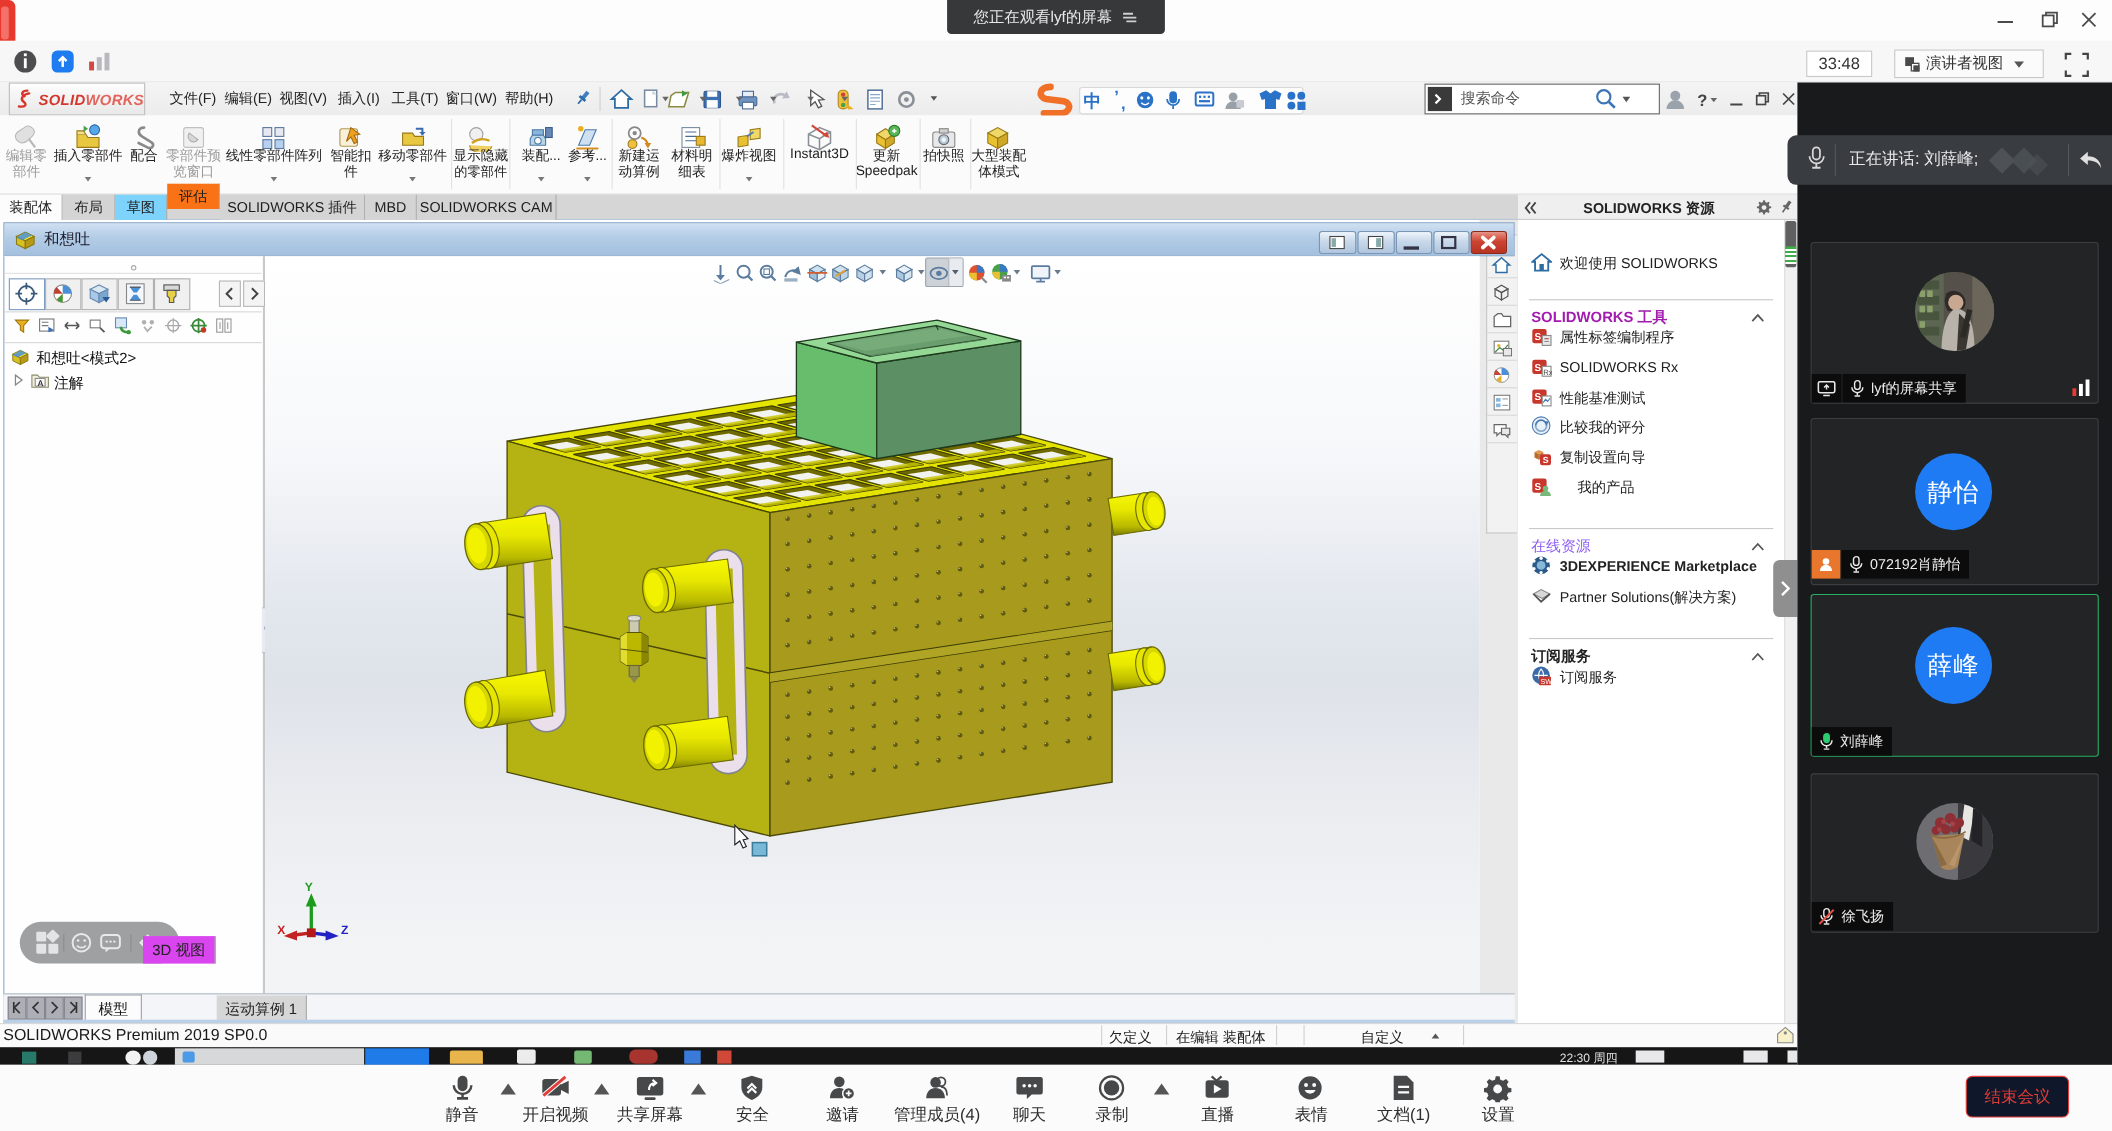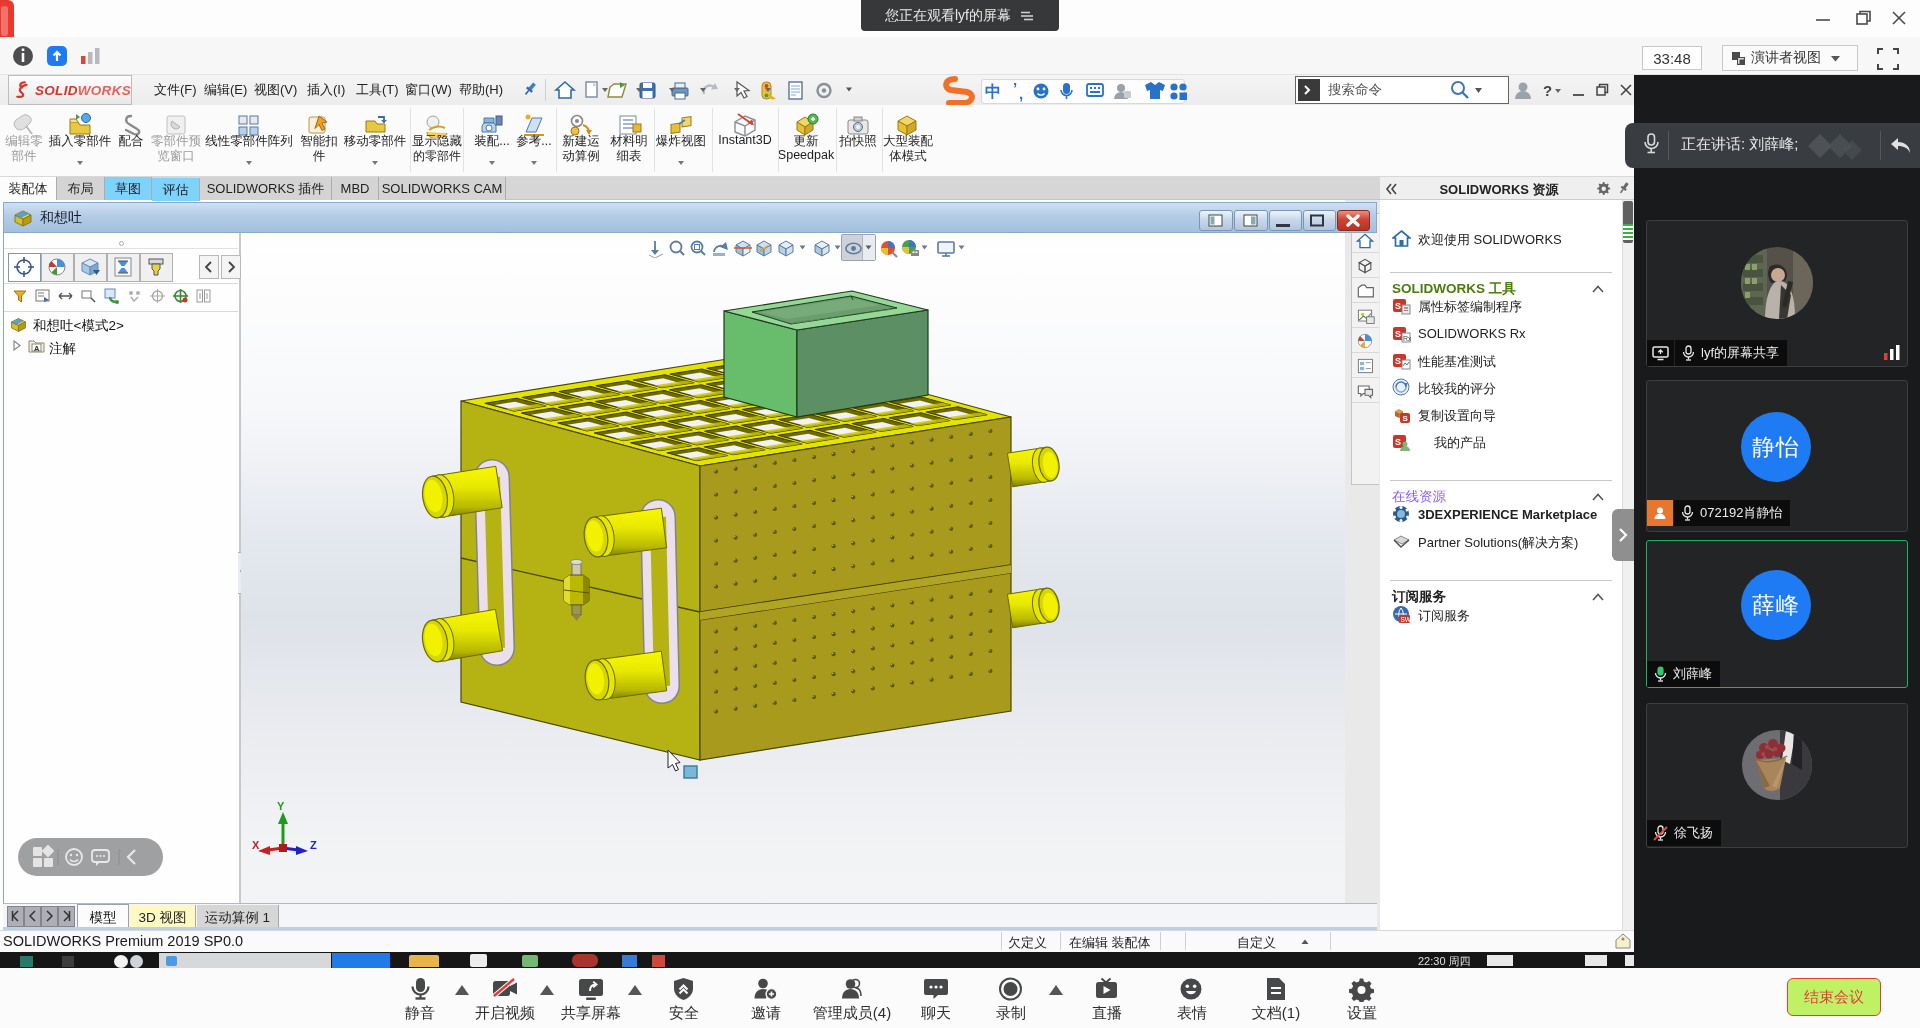--- a/index.html
+++ b/index.html
@@ -362,21 +362,21 @@
 <div class="ab" style="left:556px;top:108px;width:1px;height:64px;background:#e2e2e2"></div>
 <div class="ab" style="left:654px;top:108px;width:1px;height:64px;background:#e2e2e2"></div>
 <div class="ab" style="left:712px;top:108px;width:1px;height:64px;background:#e2e2e2"></div>
 <div class="ab" style="left:778px;top:108px;width:1px;height:64px;background:#e2e2e2"></div>
 <div class="ab" style="left:836px;top:108px;width:1px;height:64px;background:#e2e2e2"></div>
 <div class="ab" style="left:882px;top:108px;width:1px;height:64px;background:#e2e2e2"></div>
 <div class="ab" style="left:0;top:177px;width:1380px;height:23px;background:#d6d6d6;border-bottom:1px solid #b9c6d8"></div>
 <div class="ab" style="left:0px;top:177px;width:57px;height:23px;background:#fcfcfc;border-right:1px solid #adadad;color:#1e1e1e;font-size:13px;display:flex;align-items:center;justify-content:center">装配体</div>
 <div class="ab" style="left:57px;top:177px;width:48px;height:23px;background:#d4d4d4;border-right:1px solid #adadad;color:#1e1e1e;font-size:13px;display:flex;align-items:center;justify-content:center">布局</div>
 <div class="ab" style="left:105px;top:177px;width:47px;height:23px;background:#7dd3fc;border-right:1px solid #adadad;color:#1e1e1e;font-size:13px;display:flex;align-items:center;justify-content:center">草图</div>
-<div class="ab" style="left:152px;top:178px;width:48px;height:23px;background:#7dd3fc;border-right:1px solid #adadad;color:#1e1e1e;font-size:13px;display:flex;align-items:center;justify-content:center">评估</div>
+<div class="ab" style="left:152px;top:167px;width:48px;height:23px;background:#f97316;border-right:1px solid #adadad;color:#1e1e1e;font-size:13px;display:flex;align-items:center;justify-content:center">评估</div>
 <div class="ab" style="left:200px;top:177px;width:132px;height:23px;background:#d4d4d4;border-right:1px solid #adadad;color:#1e1e1e;font-size:13px;display:flex;align-items:center;justify-content:center">SOLIDWORKS 插件</div>
 <div class="ab" style="left:332px;top:177px;width:47px;height:23px;background:#d4d4d4;border-right:1px solid #adadad;color:#1e1e1e;font-size:13px;display:flex;align-items:center;justify-content:center">MBD</div>
 <div class="ab" style="left:379px;top:177px;width:127px;height:23px;background:#d4d4d4;border-right:1px solid #adadad;color:#1e1e1e;font-size:13px;display:flex;align-items:center;justify-content:center">SOLIDWORKS CAM</div>
 <div class="ab" style="left:1345px;top:200px;width:289px;height:730px;background:#e9e9e9"></div>
 <div class="ab" style="left:1380px;top:177px;width:254px;height:23px;background:#efefef;border-bottom:1px solid #ccc"></div>
 <svg class="ab" style="left:1385px;top:182px" width="14" height="14" viewBox="0 0 14 14">
       <g stroke="#444" stroke-width="1.6" fill="none">
         <polyline points="6,2 2,7 6,12"></polyline>
         <polyline points="11,2 7,7 11,12"></polyline>
       </g>
@@ -448,21 +448,21 @@
         <path d="M4 6 h13 v9 h-7 l-3 3 v-3 h-3 z"></path>
         <path d="M12 10 h9 v7 h-2 v3 l-3 -3 h-4 z" fill="#e8e8e8"></path>
       </g>
     </svg>
 <svg class="ab" style="left:1392px;top:229px" width="19" height="19" viewBox="0 0 19 19">
       <path d="M9.5 2 L18 9 H15.5 V17 H3.5 V9 H1 Z" fill="#fff" stroke="#2e6da4" stroke-width="1.7"></path>
       <rect x="7.5" y="11" width="4" height="6" fill="#2e6da4"></rect>
     </svg>
 <div class="ab ell" style="left:1418px;top:231px;font-size:13px;font-weight:normal;color:#222">欢迎使用  SOLIDWORKS</div>
 <div class="ab" style="left:1390px;top:272px;width:222px;height:1px;background:#c8c8c8"></div>
-<div class="ab" style="left:1392px;top:280px;font-size:13.5px;font-weight:bold;color:#4d7c0f">SOLIDWORKS 工具</div>
+<div class="ab" style="left:1392px;top:280px;font-size:13.5px;font-weight:bold;color:#a21caf">SOLIDWORKS 工具</div>
 <svg class="ab" style="left:1592px;top:285px" width="12" height="8" viewBox="0 0 12 8">
       <polyline points="1,7 6,1.5 11,7" stroke="#555" stroke-width="1.6" fill="none"></polyline>
     </svg>
 <svg class="ab" style="left:1392px;top:296px" width="19" height="19" viewBox="0 0 19 19">
       <rect x="1" y="3" width="13" height="13" rx="2" fill="#c8372c"></rect>
       <text x="3" y="13" font-size="9" fill="#fff" font-weight="bold">S</text>
       <rect x="10" y="9" width="8" height="9" fill="#e8e8e8" stroke="#888"></rect>
       <line x1="12" y1="12" x2="16" y2="12" stroke="#a33"></line>
       <line x1="12" y1="14.5" x2="16" y2="14.5" stroke="#888"></line>
     </svg>
@@ -1407,21 +1407,21 @@
       </g>
     </svg>
 <div class="ab" style="left:58px;top:906px;width:17px;height:21px;background:#aeaeb6;border:1px solid #84848c"></div>
 <svg class="ab" style="left:60px;top:908px" width="13" height="17" viewBox="0 0 13 17">
       <g stroke="#333" stroke-width="1.5" fill="none">
         <polyline points="4,3 9,8 4,13"></polyline>
         <line x1="9.5" y1="3" x2="9.5" y2="13"></line>
       </g>
     </svg>
 <div class="ab" style="left:77px;top:904px;width:52px;height:26px;background:#fcfcfd;border:1px solid #9aa2ac;border-bottom:0;color:#111;font-size:13.5px;display:flex;align-items:center;justify-content:center">模型</div>
-<div class="ab" style="left:130px;top:905px;width:66px;height:25px;background:#fef9c3;border-right:1px solid #a8a8a8;color:#222;font-size:13.5px;display:flex;align-items:center;justify-content:center">3D 视图</div>
+<div class="ab" style="left:130px;top:851px;width:66px;height:25px;background:#d946ef;border-right:1px solid #a8a8a8;color:#222;font-size:13.5px;display:flex;align-items:center;justify-content:center">3D 视图</div>
 <div class="ab" style="left:197px;top:905px;width:82px;height:25px;background:#d6d6d6;border-right:1px solid #a8a8a8;color:#222;font-size:13.5px;display:flex;align-items:center;justify-content:center">运动算例 1</div>
 <div class="ab" style="left:3px;top:927px;width:1374px;height:4px;background:#b9d0e8"></div>
 <div class="ab" style="left:0;top:930px;width:1634px;height:22px;background:#fafafa;border-top:1px solid #d8d8d8"></div>
 <div class="ab" style="left:3px;top:933px;font-size:14.5px;color:#1a1a1a">SOLIDWORKS Premium 2019 SP0.0</div>
 <div class="ab" style="left:1008px;top:934px;font-size:13px;color:#222">欠定义</div>
 <div class="ab" style="left:1069px;top:934px;font-size:13px;color:#222">在编辑 装配体</div>
 <div class="ab" style="left:1237px;top:934px;font-size:13px;color:#222">自定义</div>
 <svg class="ab" style="left:1301px;top:939px" width="8" height="6" viewBox="0 0 8 6">
       <polygon points="4,0.5 7.5,5 0.5,5" fill="#555"></polygon>
     </svg>
@@ -1538,21 +1538,21 @@
         <line x1="8" y1="11" x2="18" y2="11"></line>
         <line x1="8" y1="16" x2="18" y2="16"></line>
       </g>
     </svg>
 <div class="ab" style="left:1206px;top:1004px;width:140px;text-align:center;font-size:15px;color:#2e2e2e">文档(1)</div>
 <svg class="ab" style="left:1349px;top:977px" width="26" height="25" viewBox="0 0 26 25">
       <path d="M10.8 1.5 h3.4 l.7 3 2.6 1.1 2.6 -1.6 2.4 2.4 -1.6 2.6 1.1 2.6 3 .7 v3.4 l-3 .7 -1.1 2.6 1.6 2.6 -2.4 2.4 -2.6 -1.6 -2.6 1.1 -.7 3 h-3.4 l-.7 -3 -2.6 -1.1 -2.6 1.6 -2.4 -2.4 1.6 -2.6 -1.1 -2.6 -3 -.7 v-3.4 l3 -.7 1.1 -2.6 -1.6 -2.6 2.4 -2.4 2.6 1.6 2.6 -1.1 z" fill="#474849"></path>
       <circle cx="12.5" cy="13" r="4" fill="#fbfbfc"></circle>
     </svg>
 <div class="ab" style="left:1292px;top:1004px;width:140px;text-align:center;font-size:15px;color:#2e2e2e">设置</div>
-<div class="ab" style="left:1787px;top:978px;width:94px;height:38px;background:#bef264;border:1px solid #e23d38;border-radius:6px;color:#e23d38;font-size:15px;display:flex;align-items:center;justify-content:center">结束会议</div>
+<div class="ab" style="left:1787px;top:978px;width:94px;height:38px;background:#0f172a;border:1px solid #e23d38;border-radius:6px;color:#e23d38;font-size:15px;display:flex;align-items:center;justify-content:center">结束会议</div>
 <div class="ab" style="left:1634px;top:75px;width:286px;height:893px;background:#191a1c"></div>
 <div class="ab" style="left:1625px;top:123px;width:295px;height:45px;background:#393c40;border-radius:8px 0 0 8px"></div>
 <svg class="ab" style="left:1640px;top:132px" width="22" height="26" viewBox="0 0 22 26">
       <rect x="8" y="2" width="6.5" height="11" rx="3.2" fill="none" stroke="#d8d8d8" stroke-width="1.6"></rect>
       <path d="M5 10 a6.5 6.5 0 0 0 13 0" fill="none" stroke="#d8d8d8" stroke-width="1.6"></path>
       <line x1="11.2" y1="17" x2="11.2" y2="20" stroke="#d8d8d8" stroke-width="1.6"></line>
       <line x1="7.5" y1="20.5" x2="15" y2="20.5" stroke="#d8d8d8" stroke-width="1.6"></line>
     </svg>
 <div class="ab" style="left:1668px;top:131px;width:1px;height:29px;background:#55585c"></div>
 <div class="ab" style="left:1681px;top:135px;font-size:15px;color:#e8e8ea">正在讲话: 刘薛峰;</div>

